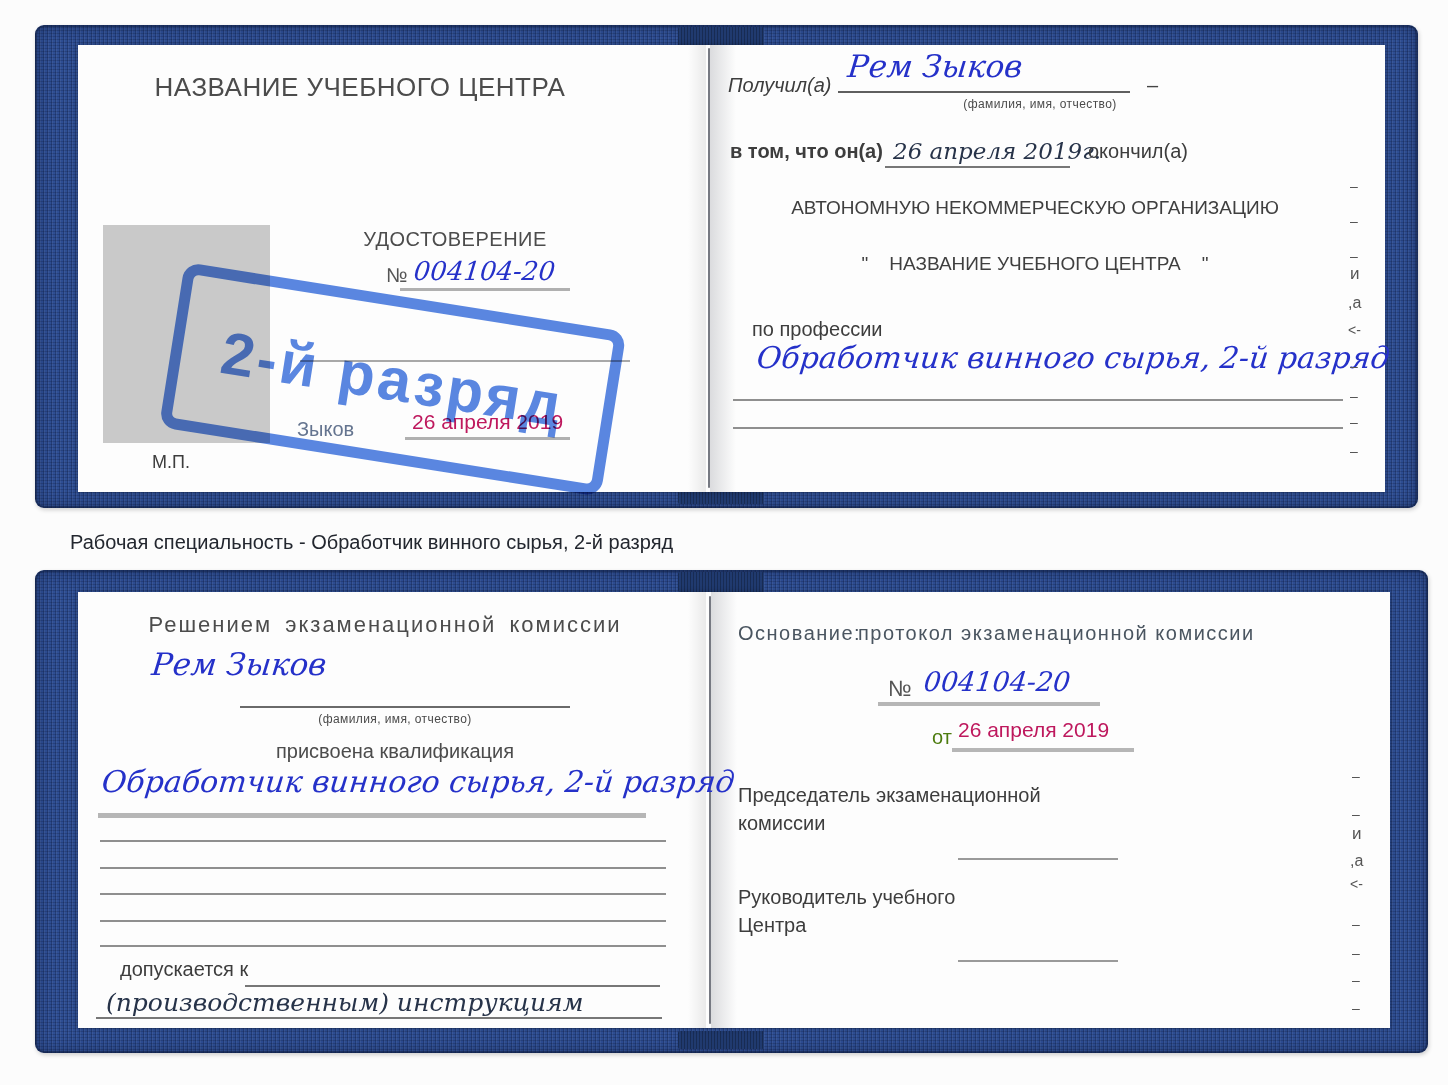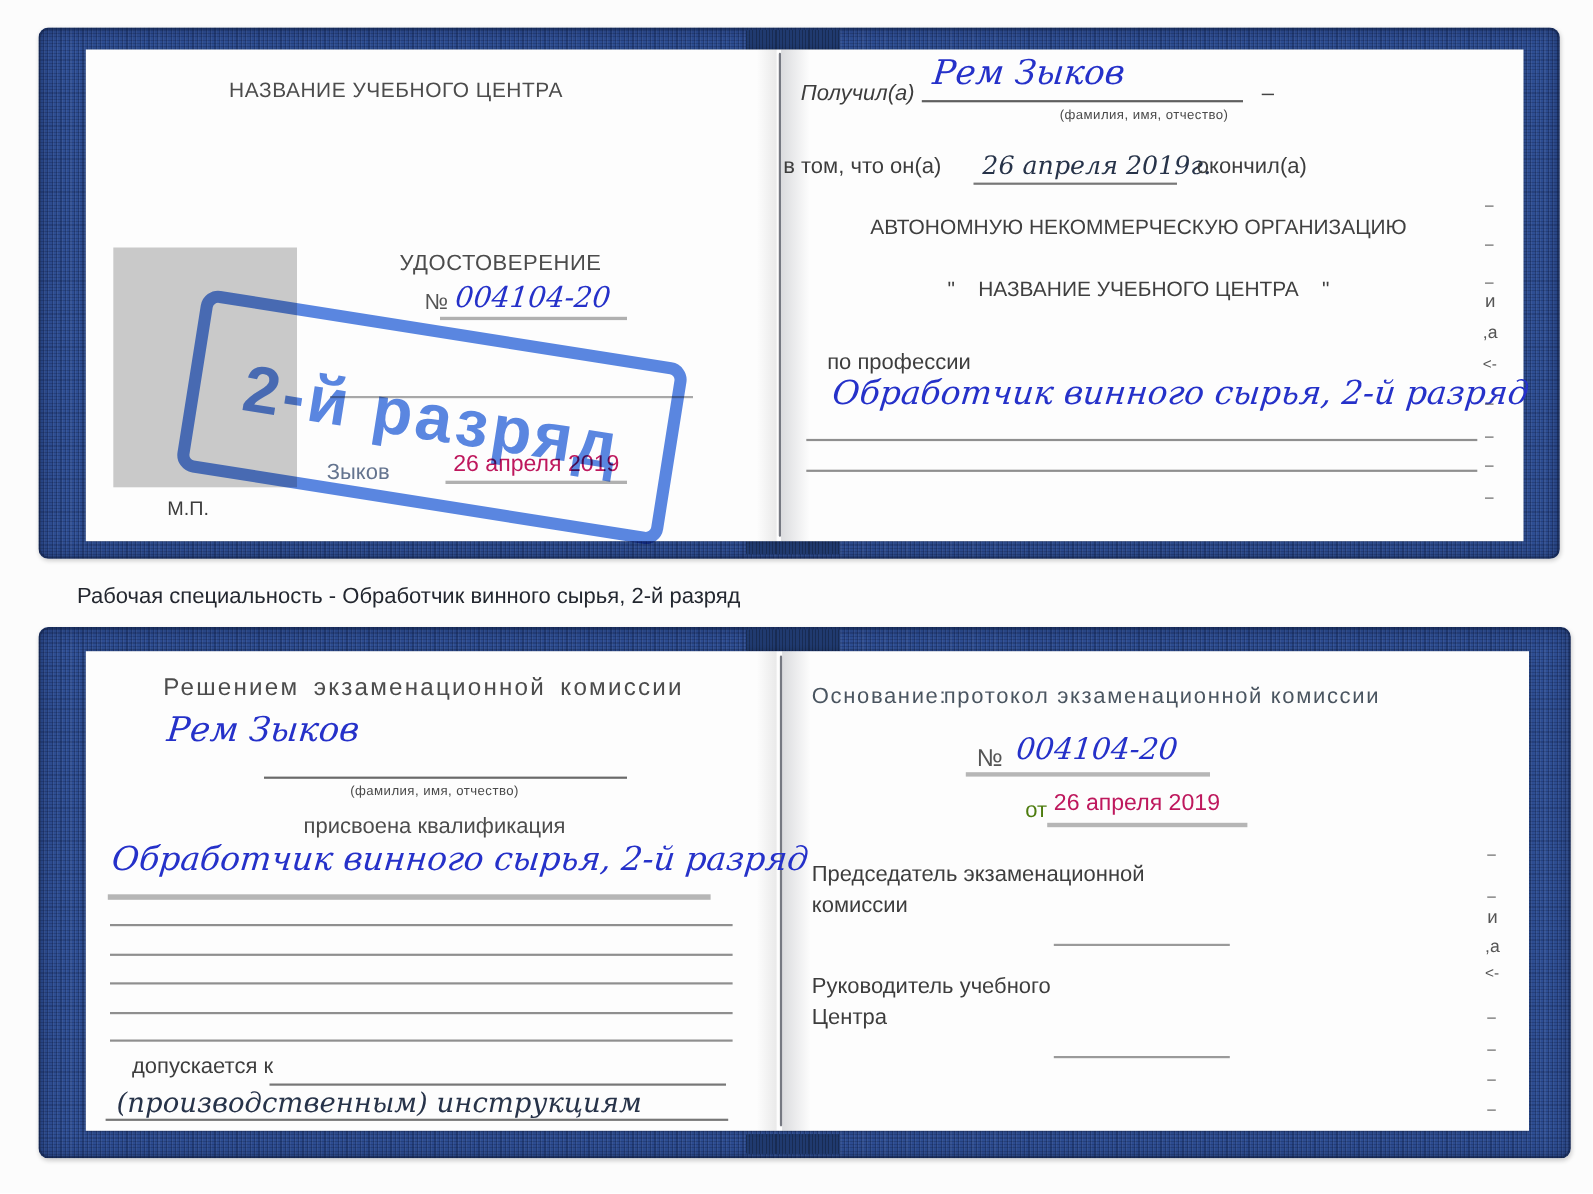--- a/index.html
+++ b/index.html
@@ -54,41 +54,41 @@
 <div class="stage">
 
   <div class="cover" style="left:35px;top:25px;width:1383px;height:483px;"></div>
   <div class="tab" style="left:678px;top:27px;width:86px;height:20px;"></div>
   <div class="tab" style="left:678px;top:486px;width:86px;height:18px;"></div>
   <div class="pages" style="left:78px;top:45px;width:1307px;height:447px;"></div>
   <div class="lpage-shade" style="left:688px;top:45px;width:18px;height:447px;"></div>
   <div class="crease" style="left:708px;top:48px;height:440px;"></div>
   <div class="spine-shade" style="left:710px;top:45px;width:26px;height:447px;"></div>
 
-  <div class="abs lbl gray-h" style="left:120px;top:72px;width:480px;text-align:center;font-size:19px;letter-spacing:.5px;">НАЗВАНИЕ УЧЕБНОГО ЦЕНТРА</div>
+  <div class="abs lbl gray-h" style="left:120px;top:72px;width:480px;text-align:center;font-size:26px;letter-spacing:.5px;">НАЗВАНИЕ УЧЕБНОГО ЦЕНТРА</div>
   <div class="photo" style="left:103px;top:225px;width:167px;height:218px;"></div>
   <div class="abs lbl gray-h" style="left:330px;top:228px;width:250px;text-align:center;letter-spacing:.5px;">УДОСТОВЕРЕНИЕ</div>
   <div class="abs lbl" style="left:386px;top:264px;color:#555;">№</div>
   <div class="abs hw" style="left:414px;top:256px;font-size:26px;">004104-20</div>
   <div class="line-thick" style="left:400px;top:288px;width:170px;height:3px;background:#b0b0b0;"></div>
   <div class="line" style="left:300px;top:360px;width:330px;background:#a8a8a8;"></div>
   <div class="abs lbl muted-lbl" style="left:297px;top:418px;">Зыков</div>
   <div class="abs navy-date" style="left:412px;top:410px;">26 апреля 2019</div>
   <div class="line-thick" style="left:405px;top:437px;width:165px;height:3px;background:#b0b0b0;"></div>
   <div class="abs lbl" style="left:152px;top:452px;font-size:18px;">М.П.</div>
   <div class="stamp">
     <span>2-й разряд</span>
   </div>
 
   <div class="abs lbl" style="left:728px;top:74px;font-style:italic;">Получил(а)</div>
   <div class="abs hw" style="left:848px;top:48px;font-size:31px;">Рем Зыков</div>
   <div class="line-dark" style="left:838px;top:91px;width:292px;"></div>
   <div class="abs lbl" style="left:1147px;top:74px;color:#444;">–</div>
   <div class="abs small-cap" style="left:940px;top:97px;width:200px;text-align:center;">(фамилия, имя, отчество)</div>
-  <div class="abs lbl" style="left:712px;top:140px;">в том, что он(а)</div>
+  <div class="abs lbl" style="left:730px;top:140px;font-weight:bold;">в том, что он(а)</div>
   <div class="abs typed" style="left:893px;top:138px;font-size:23px;">26 апреля 2019г.</div>
   <div class="line-dark" style="left:885px;top:166px;width:185px;background:#777;"></div>
   <div class="abs lbl" style="left:1088px;top:140px;">окончил(а)</div>
   <div class="org-center" style="left:745px;top:197px;">АВТОНОМНУЮ НЕКОММЕРЧЕСКУЮ ОРГАНИЗАЦИЮ</div>
   <div class="org-center" style="left:745px;top:253px;">"    НАЗВАНИЕ УЧЕБНОГО ЦЕНТРА    "</div>
   <div class="abs lbl" style="left:752px;top:318px;">по профессии</div>
   <div class="abs hw" style="left:757px;top:340px;font-size:30px;">Обработчик винного сырья, 2-й разряд</div>
   <div class="line" style="left:733px;top:399px;width:610px;"></div>
   <div class="line" style="left:733px;top:427px;width:610px;"></div>
 

